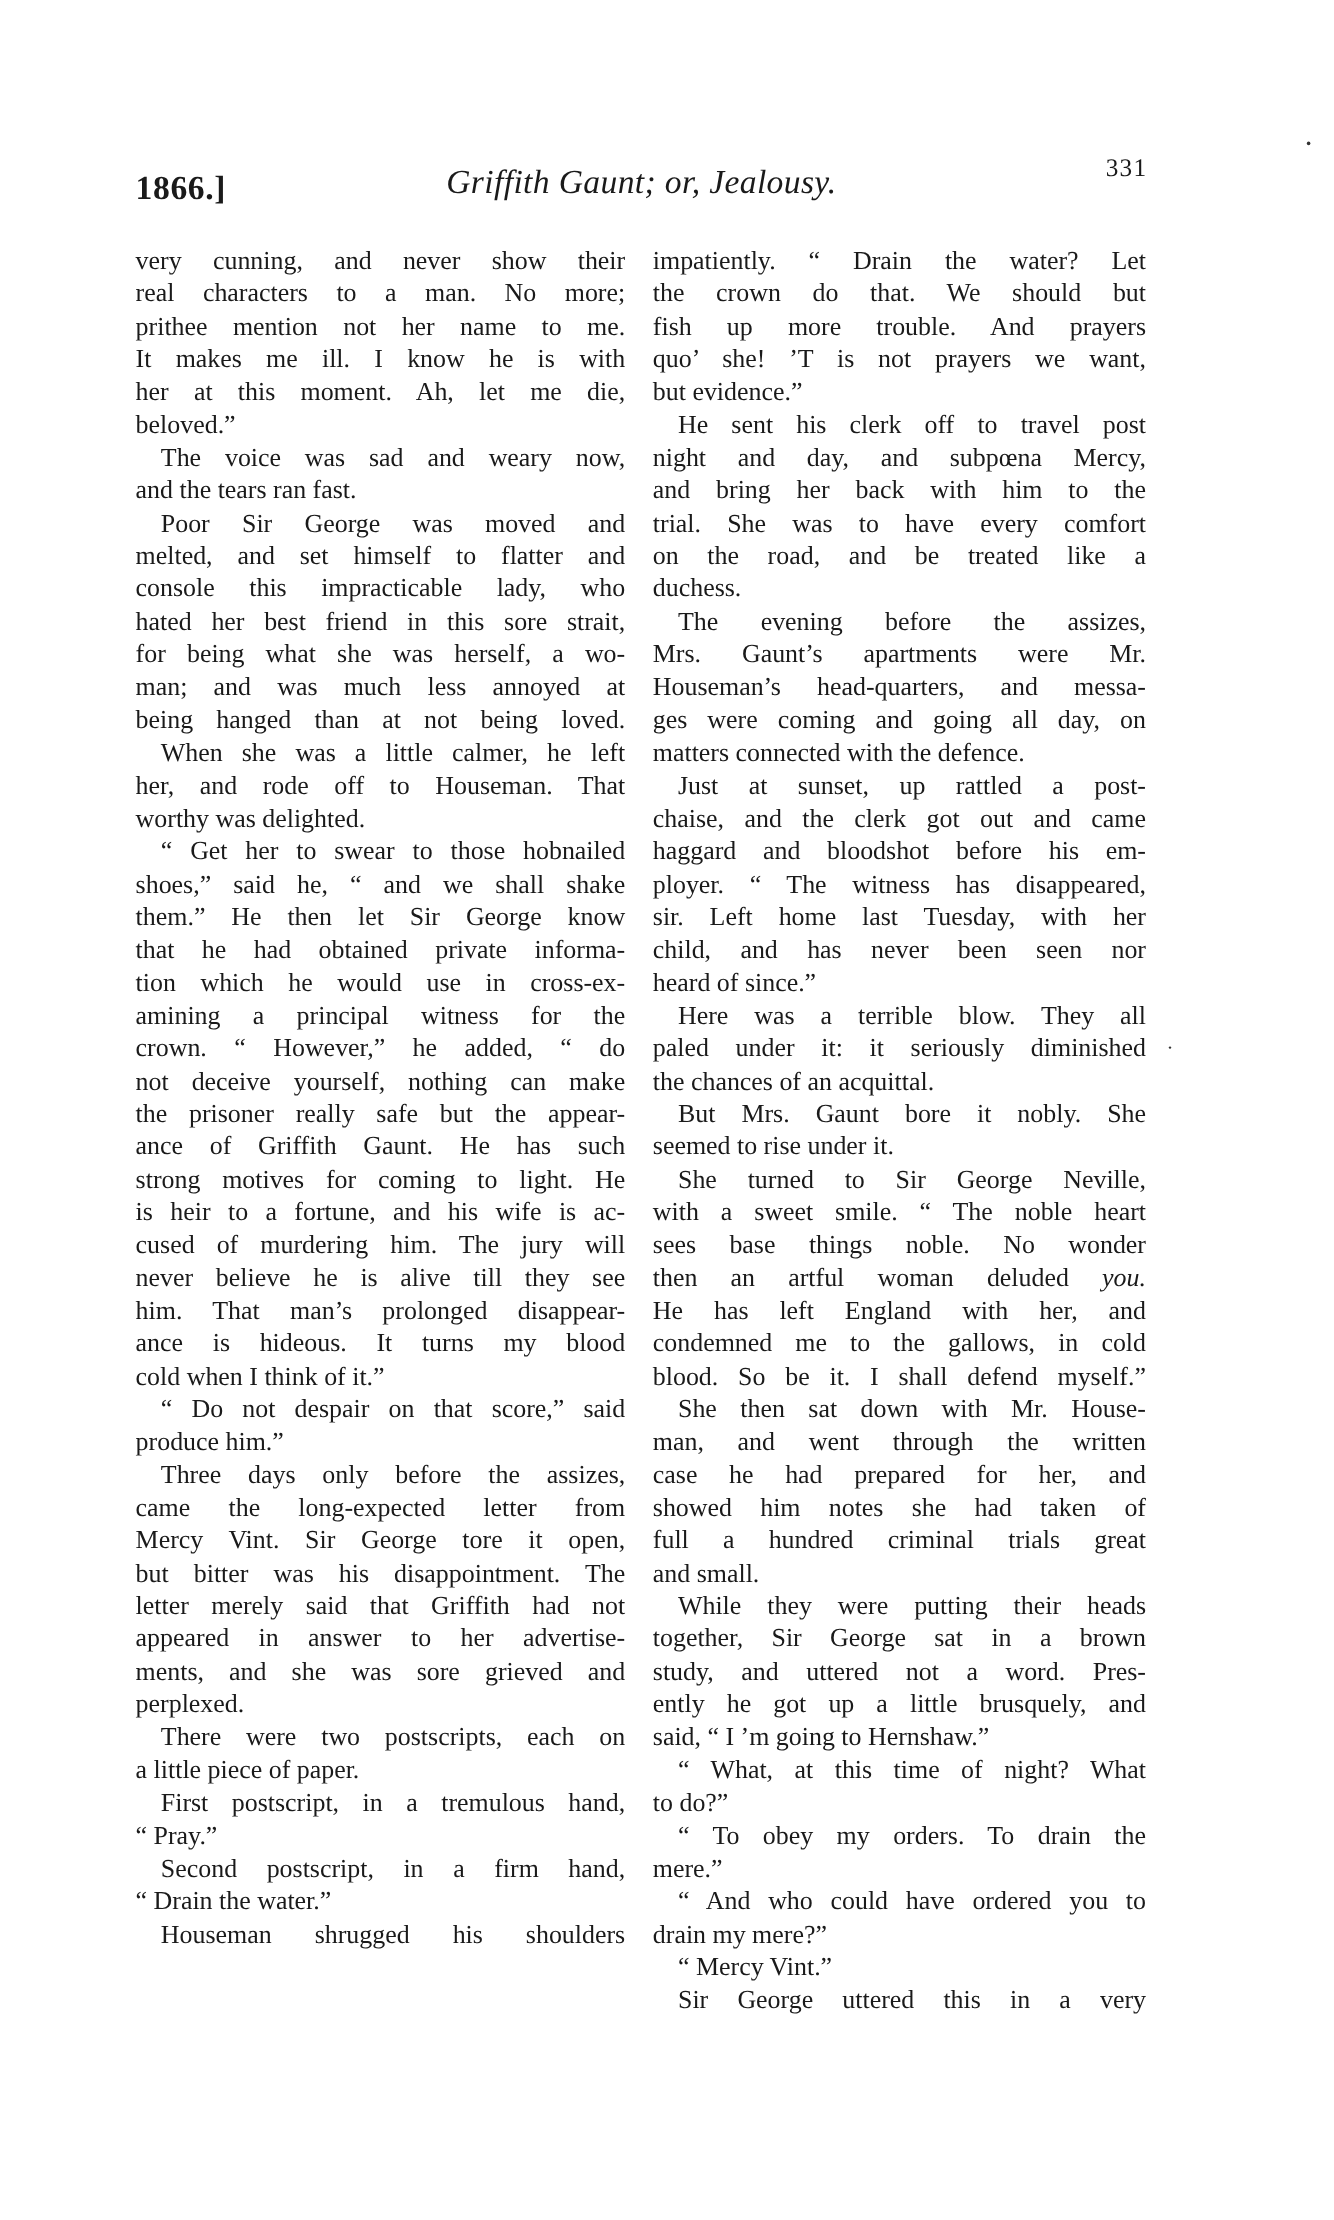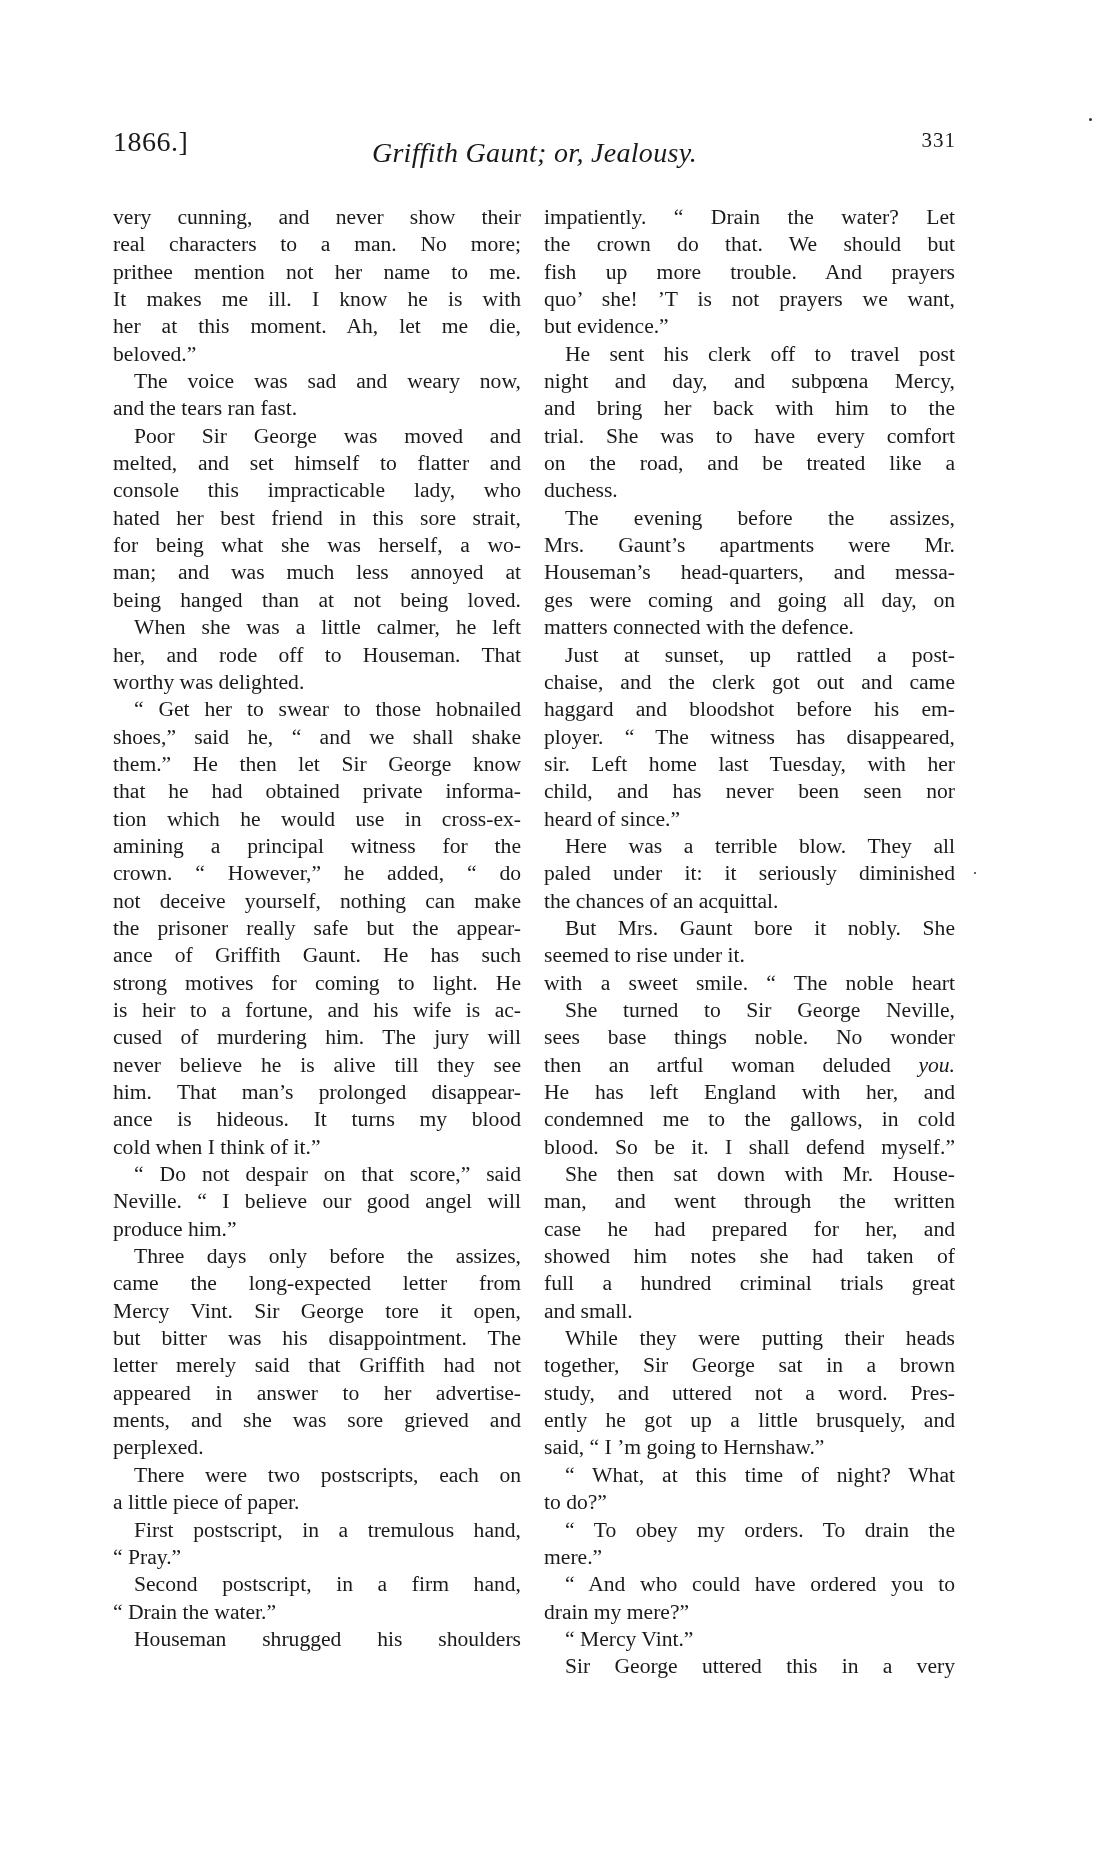--- a/index.html
+++ b/index.html
@@ -4,21 +4,21 @@
 <style>
   html, body { margin: 0; padding: 0; background: #ffffff; }
   body {
     width: 1112px; height: 1850px; position: relative; overflow: hidden;
     font-family: "Liberation Serif", "DejaVu Serif", serif; color: #1a1a1a;
   }
   .header {
     position: absolute; left: 113px; top: 126px; width: 843px; height: 44px;
     font-size: 28px;
   }
-  .header .year { position: absolute; left: 0; top: 0; letter-spacing: 0.5px; }
+  .header .year { position: absolute; left: 0; top: 16px; letter-spacing: 0.5px; font-weight: bold; }
   .header .title {
     position: absolute; left: 0; width: 843px; top: 11px; text-align: center;
     font-style: italic; letter-spacing: 0.3px;
   }
   .header .pageno { position: absolute; right: 0; top: 2px; font-size: 21px; letter-spacing: 1px; }
   .col {
     position: absolute; top: 204px; width: 408px;
     font-size: 21.6px; line-height: 27.35px;
   }
   .col.left { left: 113px; }
@@ -68,21 +68,20 @@
     <span class="ln"><span>the prisoner really safe but the appear-</span></span>
     <span class="ln"><span>ance of Griffith Gaunt.  He has such</span></span>
     <span class="ln"><span>strong motives for coming to light.  He</span></span>
     <span class="ln"><span>is heir to a fortune, and his wife is ac-</span></span>
     <span class="ln"><span>cused of murdering him.  The jury will</span></span>
     <span class="ln"><span>never believe he is alive till they see</span></span>
     <span class="ln"><span>him.  That man’s prolonged disappear-</span></span>
     <span class="ln"><span>ance is hideous.  It turns my blood</span></span>
     <span class="ln end"><span>cold when I think of it.”</span></span>
     <span class="ln ind"><span>“ Do not despair on that score,” said</span></span>
-    <span class="ln"><span>Neville.  “ I believe our good angel will</span></span>
     <span class="ln end"><span>produce him.”</span></span>
     <span class="ln ind"><span>Three days only before the assizes,</span></span>
     <span class="ln"><span>came the long-expected letter from</span></span>
     <span class="ln"><span>Mercy Vint.  Sir George tore it open,</span></span>
     <span class="ln"><span>but bitter was his disappointment.  The</span></span>
     <span class="ln"><span>letter merely said that Griffith had not</span></span>
     <span class="ln"><span>appeared in answer to her advertise-</span></span>
     <span class="ln"><span>ments, and she was sore grieved and</span></span>
     <span class="ln end"><span>perplexed.</span></span>
     <span class="ln ind"><span>There were two postscripts, each on</span></span>
@@ -115,22 +114,22 @@
     <span class="ln"><span>haggard and bloodshot before his em-</span></span>
     <span class="ln"><span>ployer.  “ The witness has disappeared,</span></span>
     <span class="ln"><span>sir.  Left home last Tuesday, with her</span></span>
     <span class="ln"><span>child, and has never been seen nor</span></span>
     <span class="ln end"><span>heard of since.”</span></span>
     <span class="ln ind"><span>Here was a terrible blow.  They all</span></span>
     <span class="ln"><span>paled under it:  it seriously diminished</span></span>
     <span class="ln end"><span>the chances of an acquittal.</span></span>
     <span class="ln ind"><span>But Mrs. Gaunt bore it nobly.  She</span></span>
     <span class="ln end"><span>seemed to rise under it.</span></span>
+    <span class="ln ind"><span>She turned to Sir George Neville,</span></span>
     <span class="ln"><span>with a sweet smile.  “ The noble heart</span></span>
-    <span class="ln ind"><span>She turned to Sir George Neville,</span></span>
     <span class="ln"><span>sees base things noble.  No wonder</span></span>
     <span class="ln"><span>then an artful woman deluded</span> <em>you.</em></span>
     <span class="ln"><span>He has left England with her, and</span></span>
     <span class="ln"><span>condemned me to the gallows, in cold</span></span>
     <span class="ln"><span>blood.  So be it.  I shall defend myself.”</span></span>
     <span class="ln ind"><span>She then sat down with Mr. House-</span></span>
     <span class="ln"><span>man, and went through the written</span></span>
     <span class="ln"><span>case he had prepared for her, and</span></span>
     <span class="ln"><span>showed him notes she had taken of</span></span>
     <span class="ln"><span>full a hundred criminal trials great</span></span>

